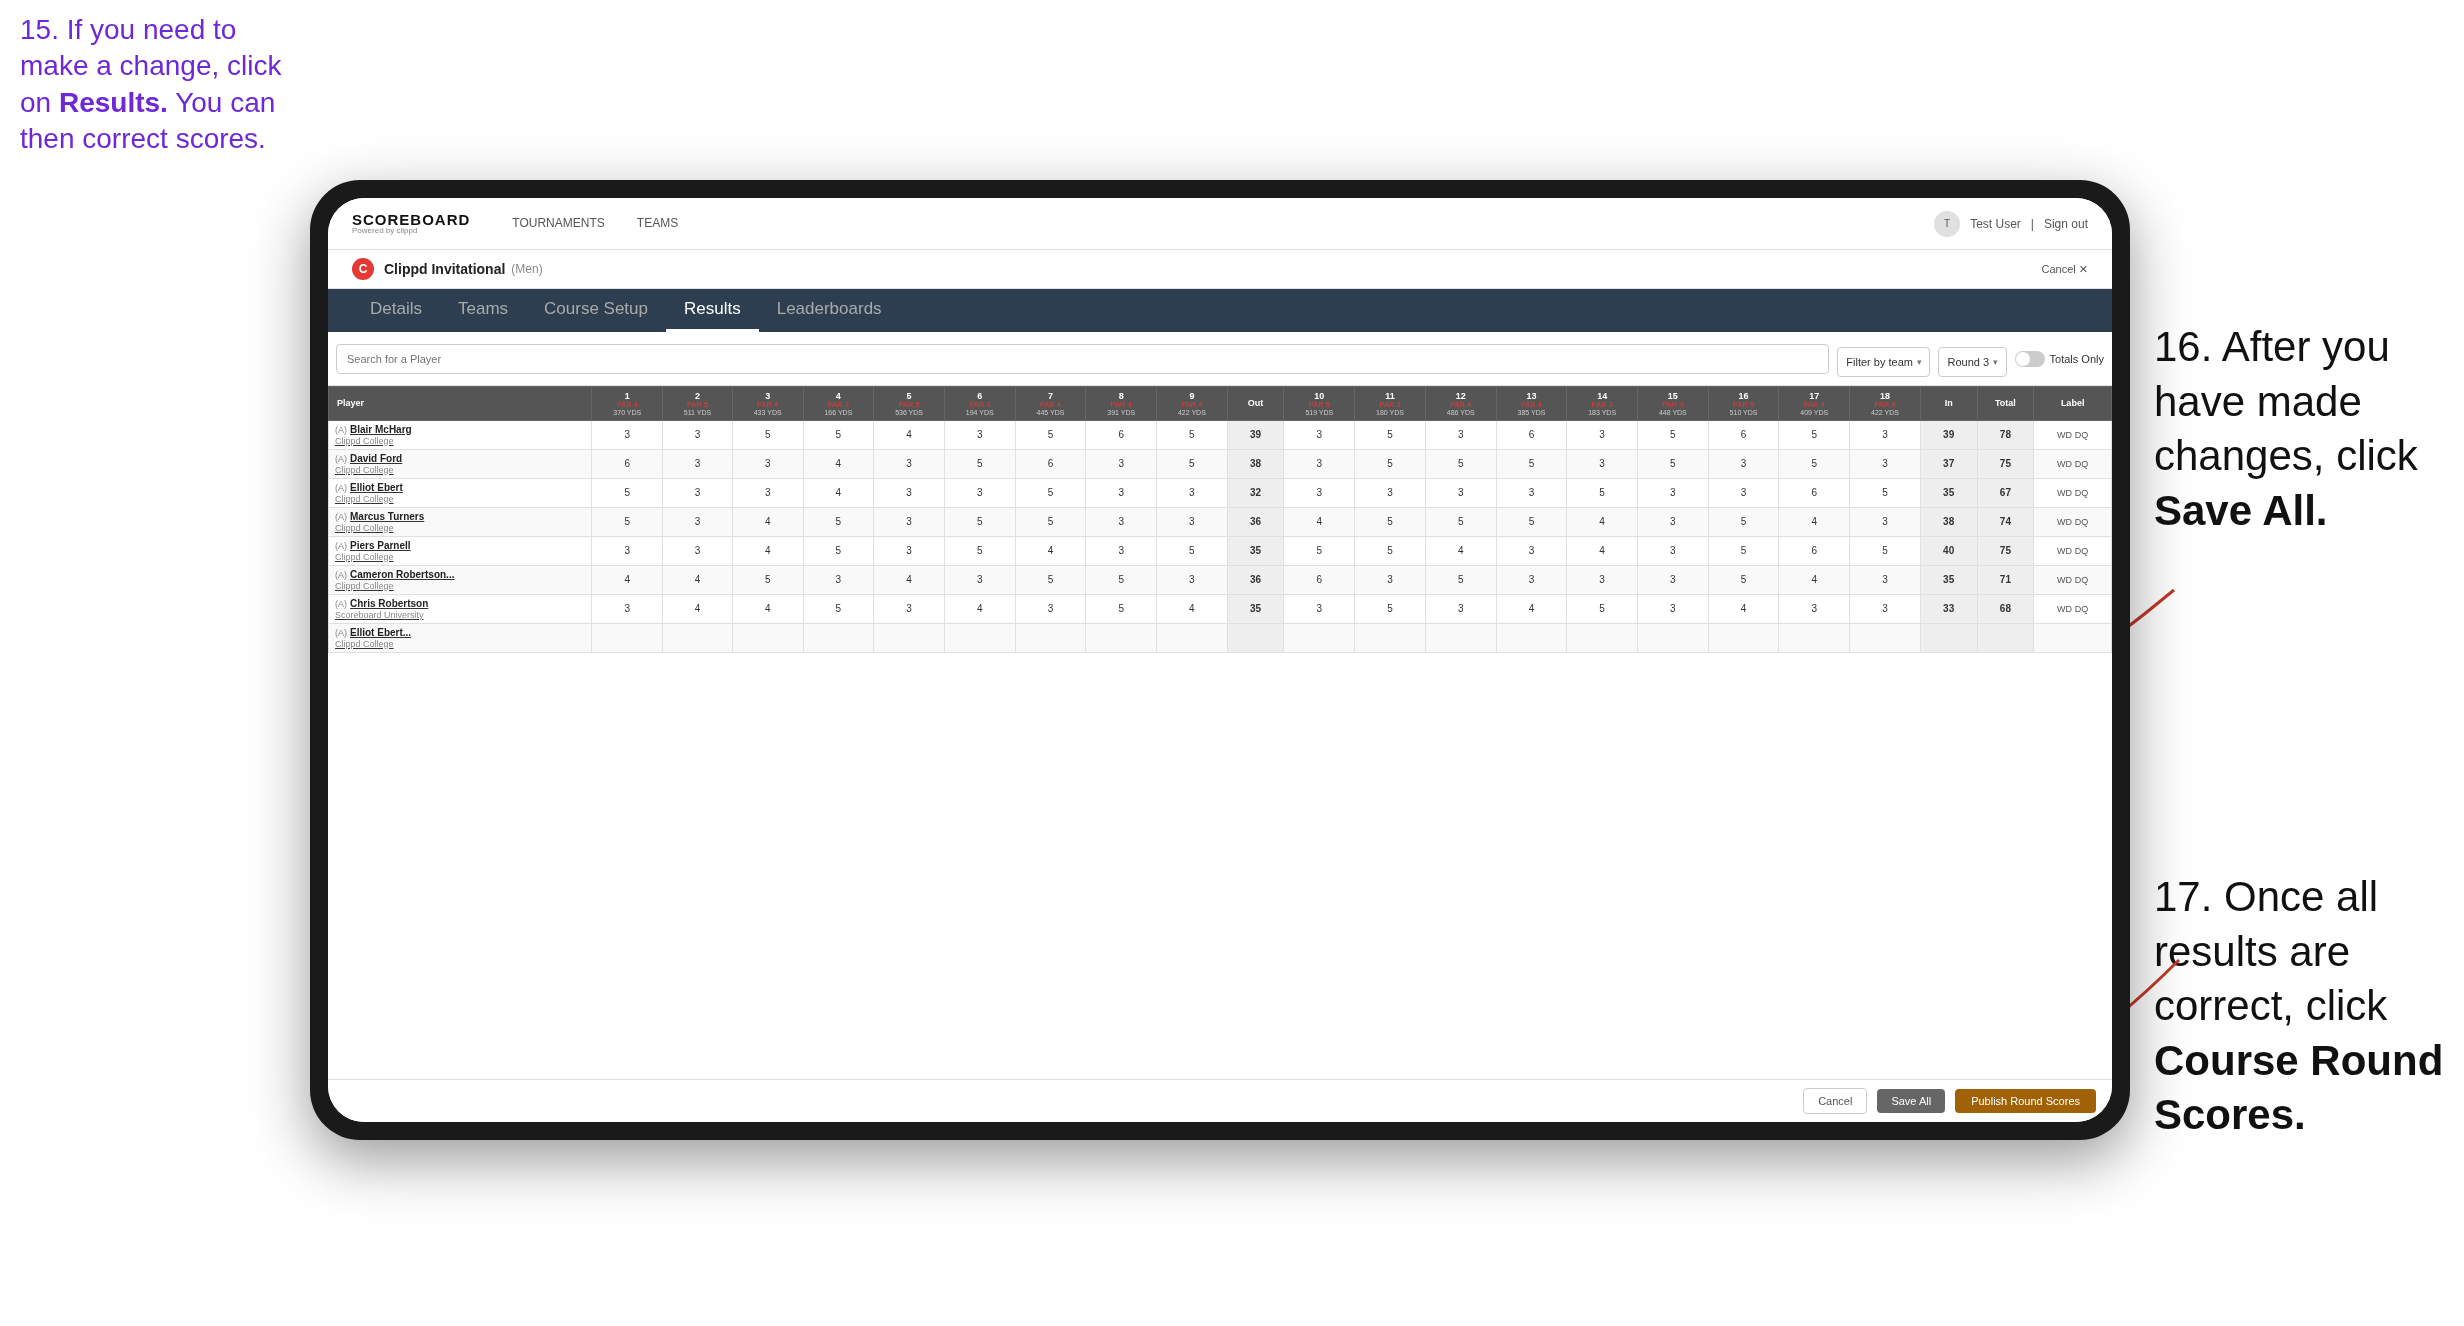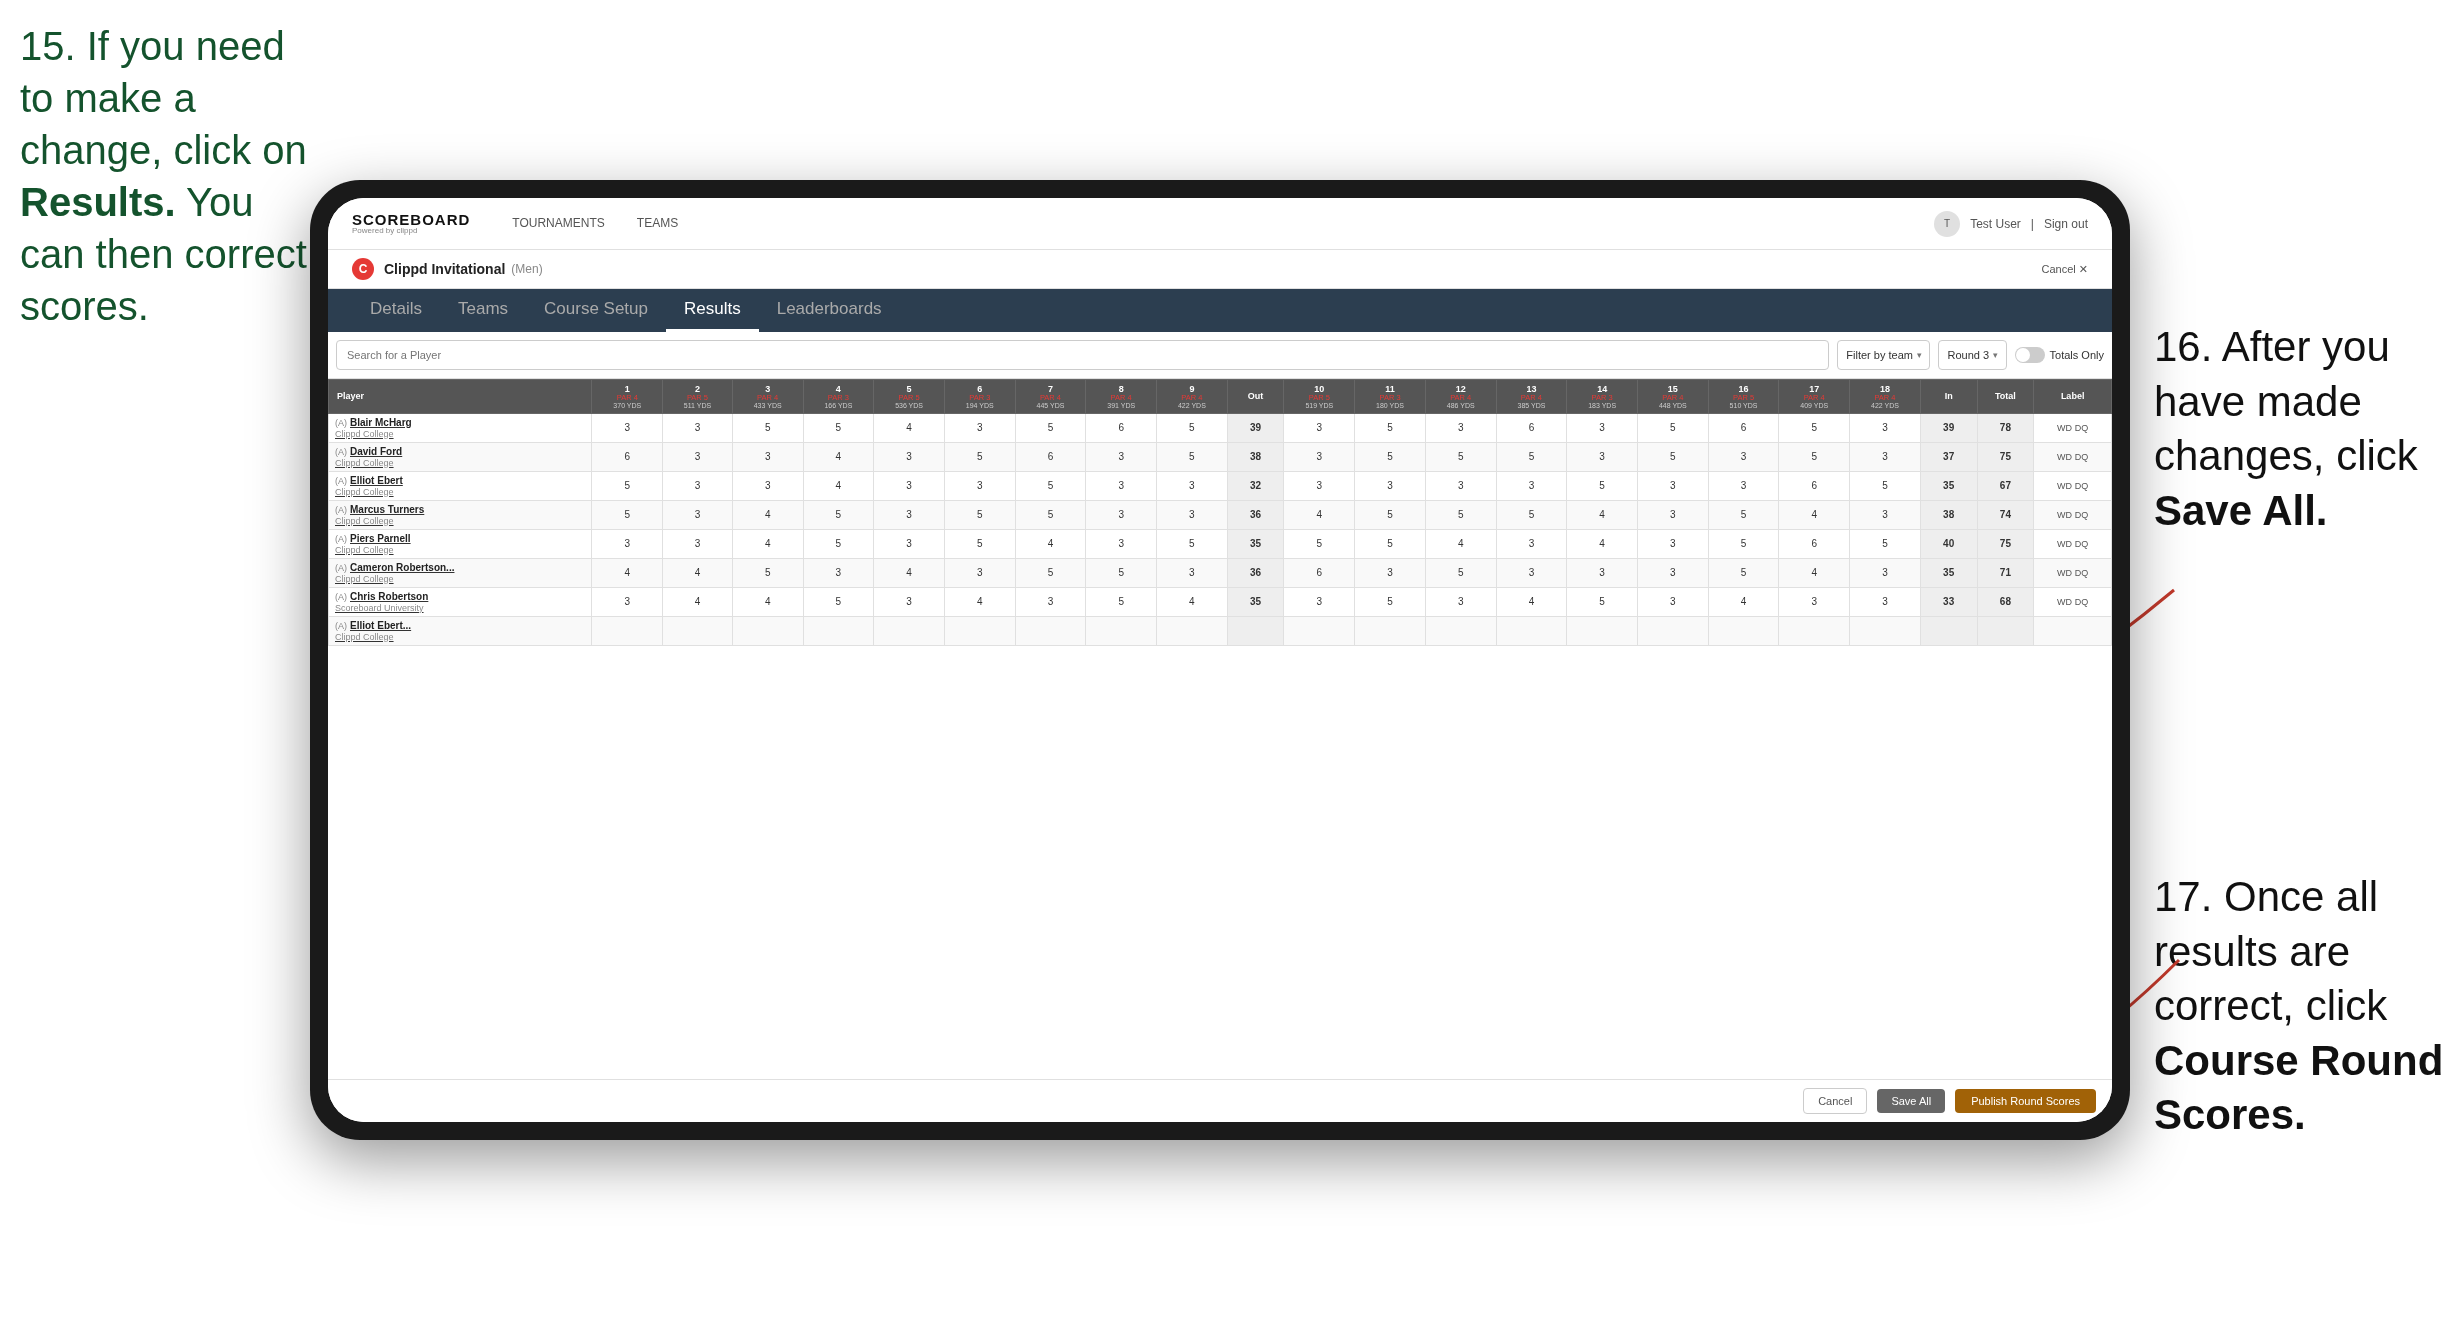--- a/index.html
+++ b/index.html
@@ -9,25 +9,25 @@
       width: 2464px;
       height: 1326px;
       position: relative;
       overflow: hidden;
     }
 
     
     .instruction-left {
       position: absolute;
       left: 20px;
-      top: 20px;
+      top: 12px;
       width: 290px;
-      font-size: 40px;
+      font-size: 28px;
       line-height: 1.3;
-      color: #14532d;
+      color: #6d28d9;
     }
     .instruction-left strong { font-weight: 700; }
 
     
     .instruction-right-top {
       position: absolute;
       right: 20px;
       top: 320px;
       width: 290px;
       font-size: 42px;
@@ -212,20 +212,21 @@
       border-radius: 4px;
       padding: 0 8px;
       font-size: 11px;
       display: flex;
       align-items: center;
       gap: 4px;
       cursor: pointer;
       color: #333;
       background: #fff;
       white-space: nowrap;
+      margin-top: 7px;
     }
     .filter-dropdown .chevron {
       font-size: 9px;
       color: #777;
     }
     .toggle-switch {
       display: flex;
       align-items: center;
       gap: 5px;
       font-size: 11px;

